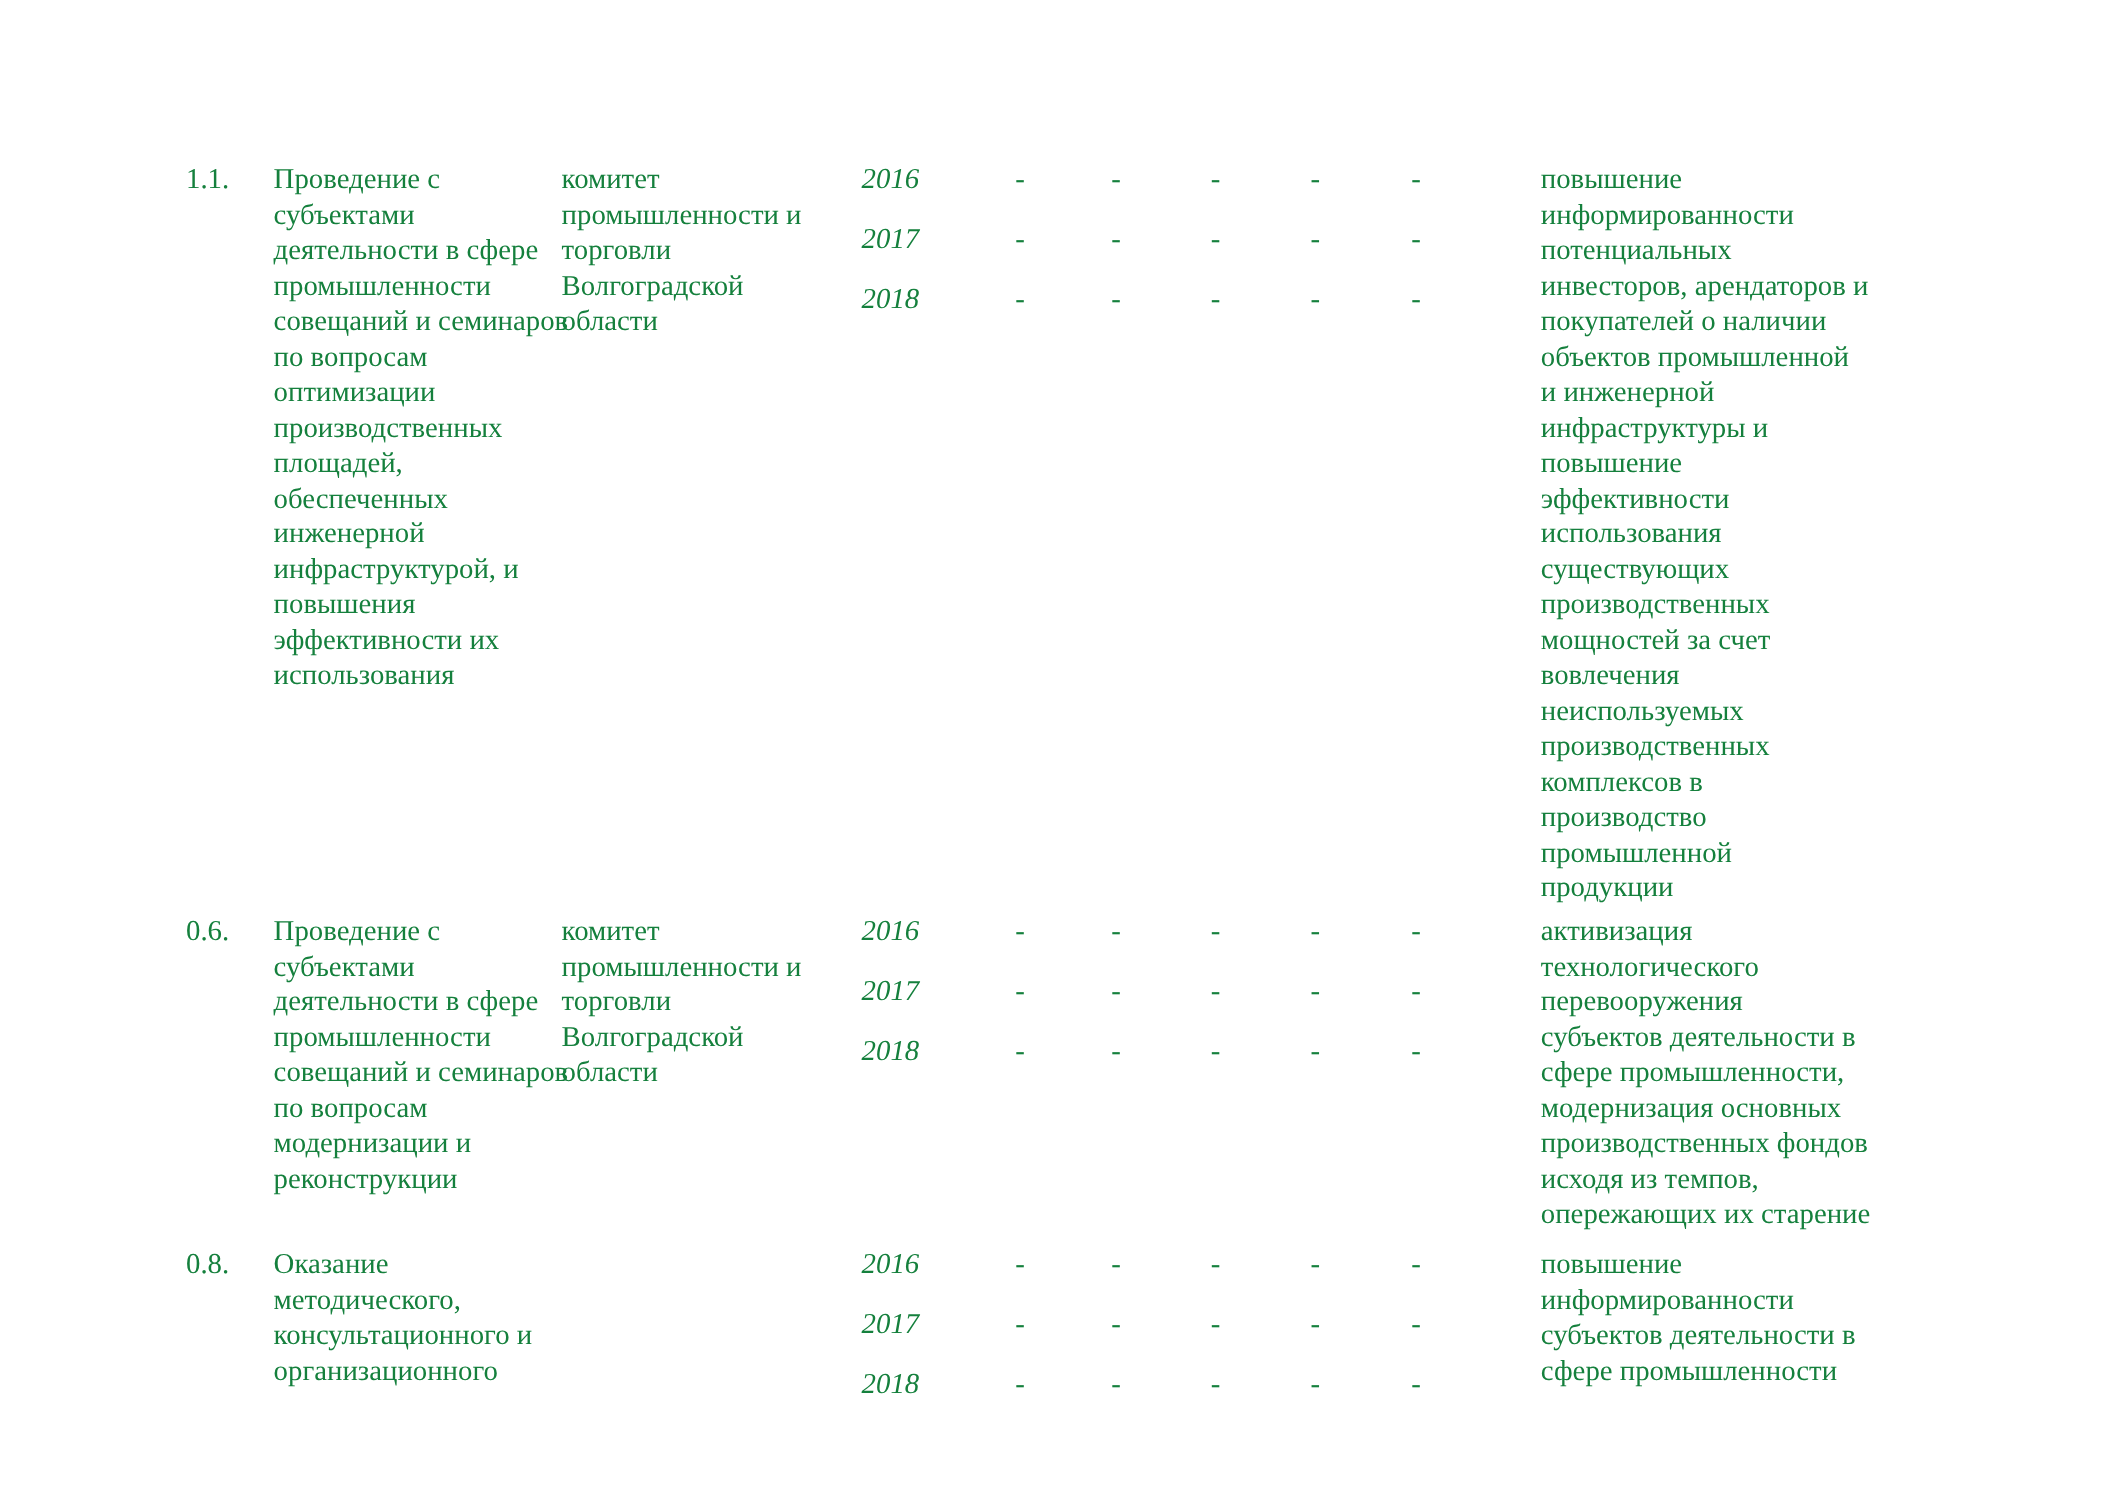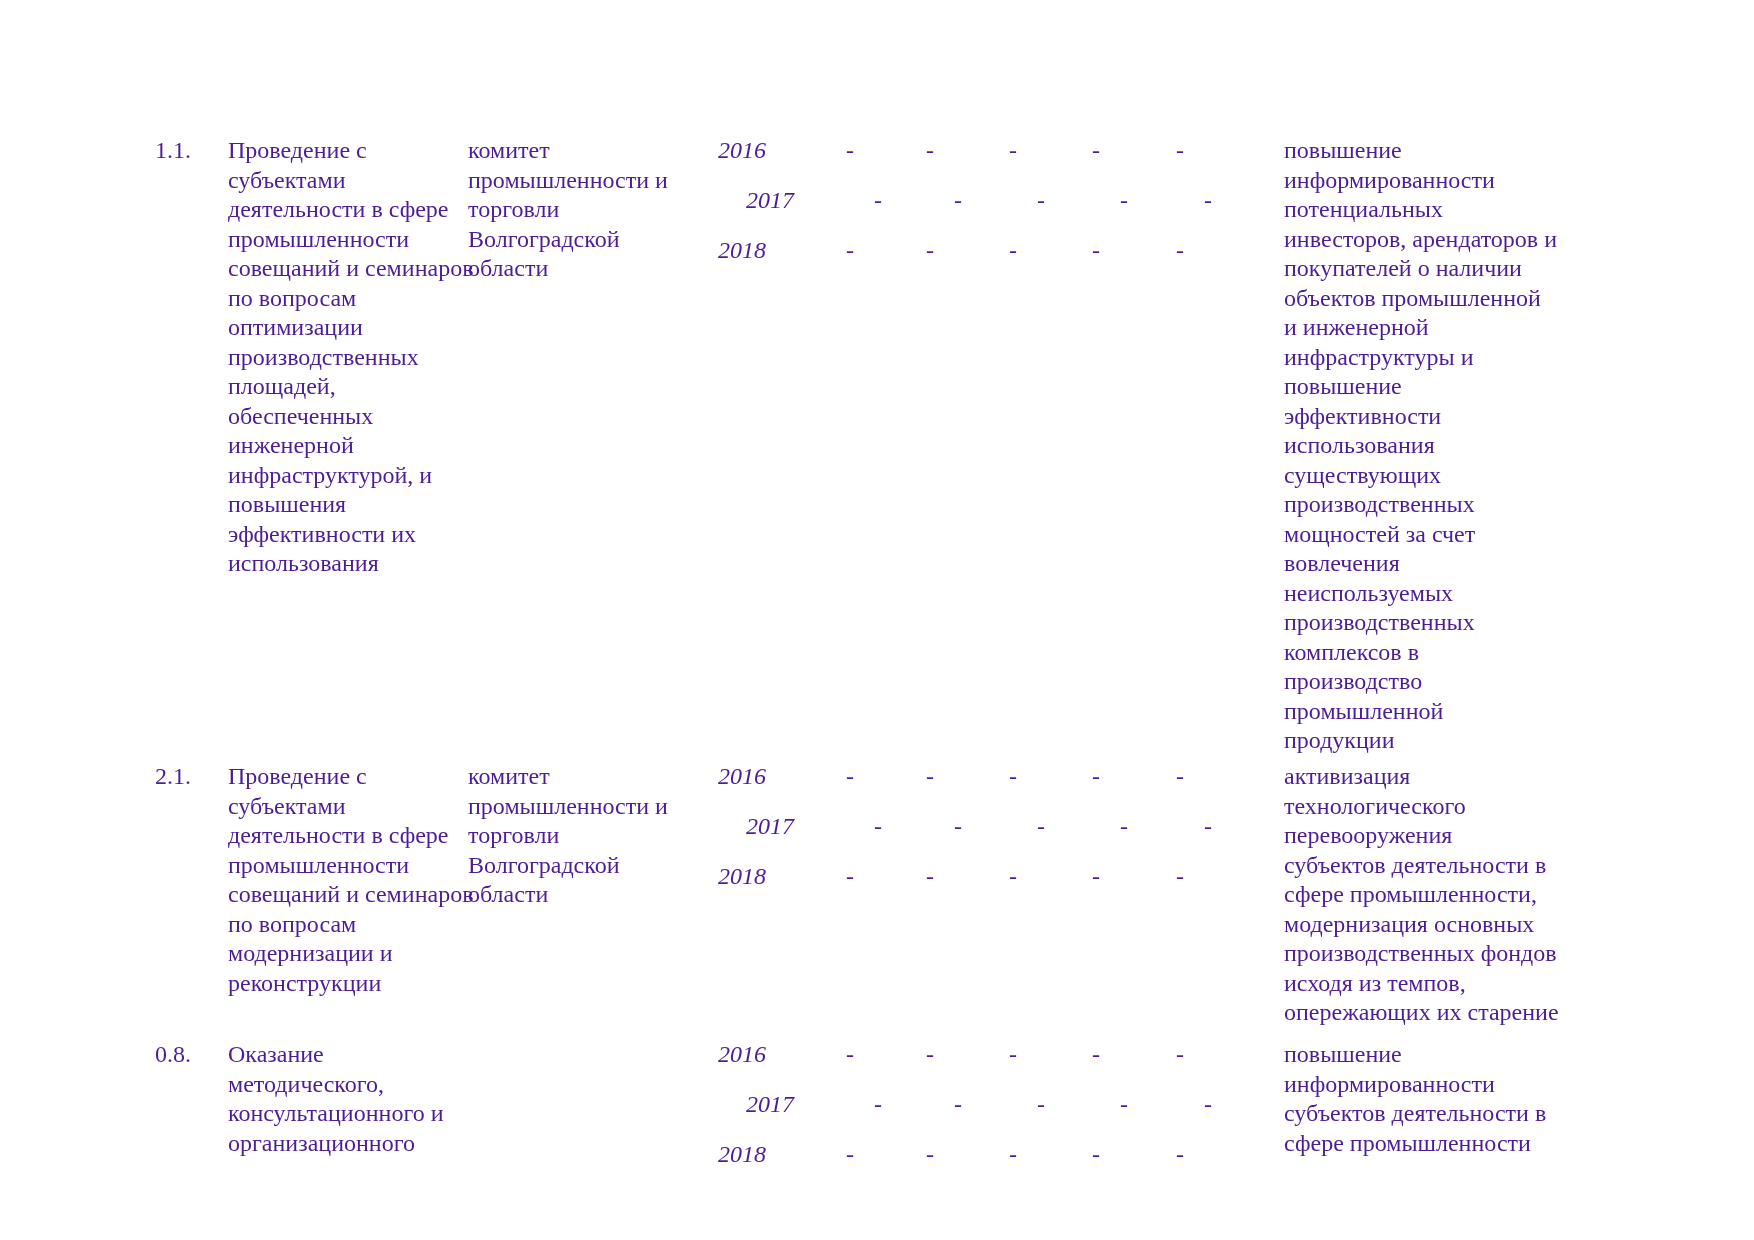--- a/index.html
+++ b/index.html
@@ -5,21 +5,21 @@
   html, body {
     margin: 0;
     padding: 0;
     background: #ffffff;
   }
   .page {
     position: relative;
     width: 1754px;
     height: 1240px;
     background: #ffffff;
-    color: #4c1d95;
+    color: #15803d;
     font-family: "Liberation Serif", "DejaVu Serif", serif;
     font-size: 24px;
     line-height: 29.5px;
     overflow: hidden;
   }
   .row {
     position: absolute;
     left: 0;
     width: 100%;
   }
@@ -35,21 +35,21 @@
   .activity { left: 228px; width: 272px; }
   .executor { left: 468px; width: 230px; }
   .result   { left: 1284px; width: 300px; }
   .strip {
     position: absolute;
     left: 718px;
     width: 620px;
     height: 29.5px;
   }
   .strip-0 { top: 0; }
-  .strip-1 { top: 50px; margin-left: 28px; }
+  .strip-1 { top: 50px; }
   .strip-2 { top: 100px; }
   .year {
     position: absolute;
     left: 0;
     top: 0;
     font-style: italic;
   }
   .dash {
     position: absolute;
     top: 0;
@@ -130,21 +130,21 @@
 вовлечения
 неиспользуемых
 производственных
 комплексов в
 производство
 промышленной
 продукции</div>
   </div>
 
   <div class="row row-1">
-    <div class="cell num">2.1.</div>
+    <div class="cell num">0.6.</div>
     <div class="cell activity">Проведение с
 субъектами
 деятельности в сфере
 промышленности
 совещаний и семинаров
 по вопросам
 модернизации и
 реконструкции</div>
     <div class="cell executor">комитет
 промышленности и

